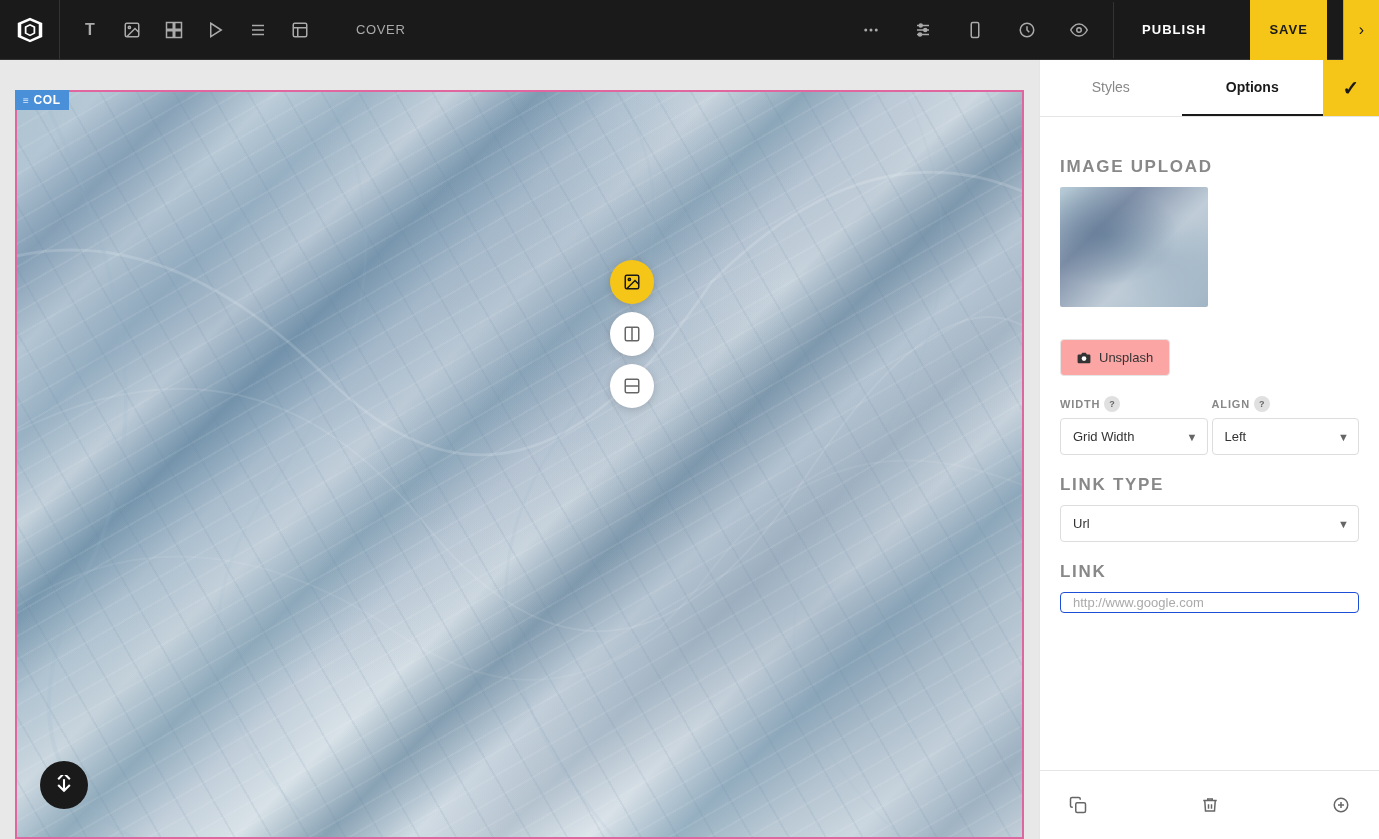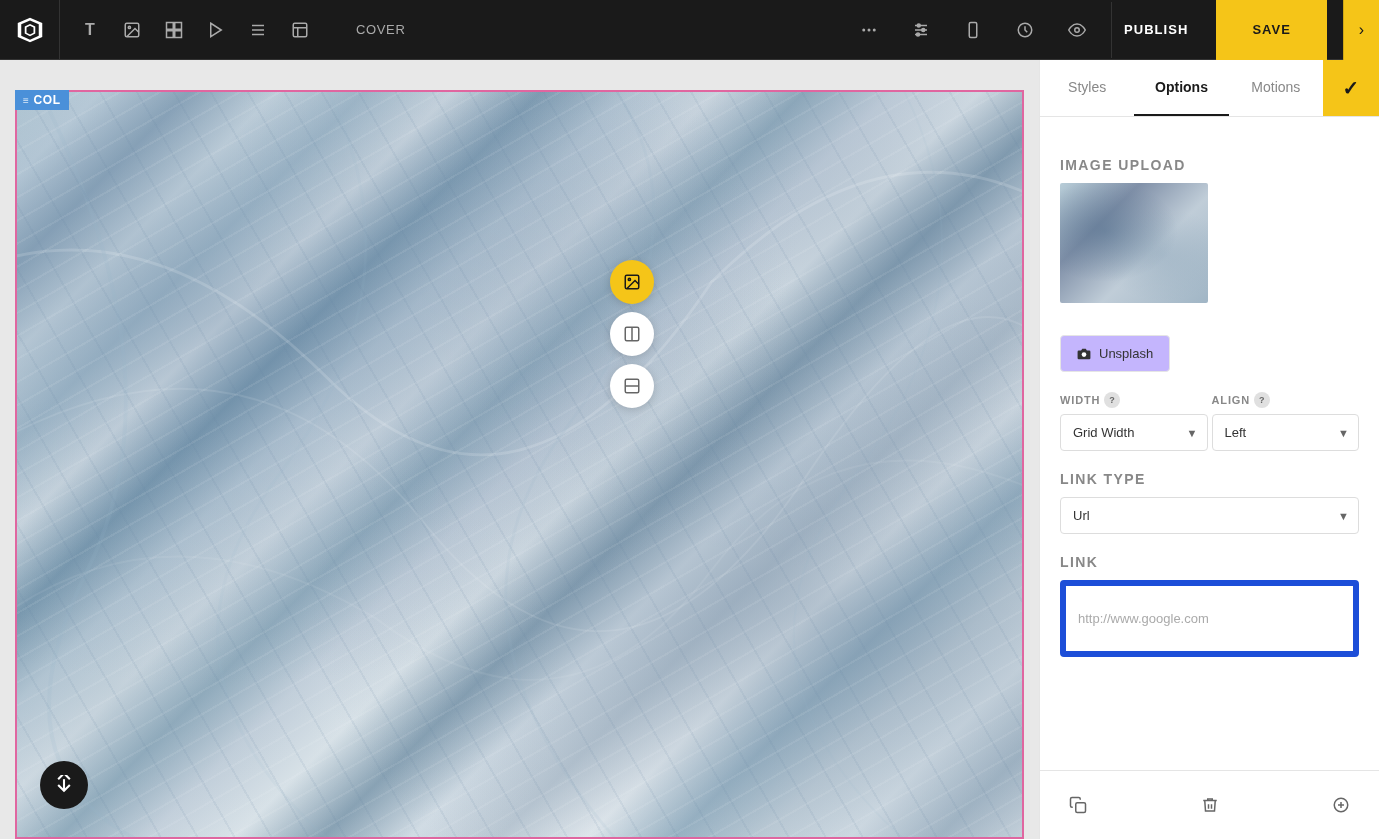--- a/index.html
+++ b/index.html
@@ -31,26 +31,26 @@
       color: #aaa; font-size: 13px; font-weight: 500; cursor: pointer; letter-spacing: 0.05em;
     }
     .toolbar-right {
       margin-left: auto; display: flex; align-items: center; gap: 16px; padding-right: 0;
     }
     .toolbar-right-icon {
       width: 36px; height: 36px; display: flex; align-items: center; justify-content: center;
       color: #aaa; cursor: pointer; font-size: 18px;
     }
     .toolbar-publish-btn {
-      padding: 0 12px; height: 56px; display: flex; align-items: center;
+      padding: 0 28px; height: 56px; display: flex; align-items: center;
       color: white; font-size: 13px; font-weight: 600; cursor: pointer;
       letter-spacing: 0.08em; border-left: 1px solid #333;
     }
     .toolbar-save-btn {
-      padding: 0 36px; height: 60px; display: flex; align-items: center;
+      padding: 0 19px; height: 60px; display: flex; align-items: center;
       background: #f5c518; color: #1a1a1a; font-size: 13px; font-weight: 700;
       cursor: pointer; letter-spacing: 0.08em;
     }
     .toolbar-arrow-btn {
       width: 36px; height: 60px; display: flex; align-items: center; justify-content: center;
       background: #f5c518; color: #1a1a1a; cursor: pointer; font-size: 16px;
       border-left: 1px solid rgba(0,0,0,0.15);
     }
 
     
@@ -164,39 +164,39 @@
       flex-shrink: 0; cursor: pointer; font-size: 20px; color: #1a1a1a; font-weight: 700;
     }
 
     
     .panel-content {
       flex: 1; overflow-y: auto; padding: 20px;
     }
 
     
     .section-label {
-      font-size: 14px; font-weight: 700; color: #888; letter-spacing: 0.1em;
+      font-size: 17px; font-weight: 700; color: #888; letter-spacing: 0.1em;
       text-transform: uppercase; margin-bottom: 10px;
     }
     .image-preview {
       width: 148px; height: 120px; object-fit: cover;
       background: linear-gradient(135deg, #c5d5e0 0%, #8fa8bc 40%, #dde5eb 70%, #95afc0 100%);
       border-radius: 2px; overflow: hidden; margin-bottom: 10px;
     }
     .image-preview-inner {
       width: 100%; height: 100%;
       background:
         radial-gradient(ellipse at 30% 40%, rgba(80,110,140,0.5) 0%, transparent 50%),
         radial-gradient(ellipse at 70% 60%, rgba(140,165,185,0.4) 0%, transparent 45%),
         linear-gradient(135deg, #b8cdd8 0%, #8090a8 30%, #c0cdd8 60%, #a0b5c5 100%);
     }
     .unsplash-btn {
       display: flex; align-items: center; gap: 8px;
       padding: 10px 16px; border: 1px solid #e5e5e5; border-radius: 4px;
-      cursor: pointer; font-size: 13px; color: #333; background: #c4b5fd;
+      cursor: pointer; font-size: 13px; color: #333; background: #fca5a5;
       width: fit-content;
       margin-top: 32px;
     }
 
     
     .form-row {
       display: flex; gap: 4px; margin-top: 20px;
     }
     .form-group {
       flex: 1; display: flex; flex-direction: column; gap: 6px;
@@ -220,21 +220,21 @@
     }
     .select-arrow {
       position: absolute; right: 10px; top: 50%; transform: translateY(-50%);
       pointer-events: none; color: #666; font-size: 11px;
     }
 
     .form-group-full {
       margin-top: 20px;
     }
     .form-input {
-      width: 100%; padding: 25px 12px; border: 6px solid #1d4ed8; border-radius: 4px;
+      width: 100%; padding: 2px 12px; border: 1px solid #1d4ed8; border-radius: 4px;
       font-size: 13px; color: #333; background: white; font-family: inherit;
       outline: none;
     }
     .form-input::placeholder { color: #aaa; }
 
     
     .panel-footer {
       display: flex; align-items: center; justify-content: space-between;
       padding: 16px 20px; border-top: 1px solid #e5e5e5; flex-shrink: 0;
     }
@@ -396,21 +396,20 @@
         <polyline points="19 7 12 0 5 7" style="transform:translateY(-2px)"></polyline>
       </svg>
     </div>
   </div>
 
   <div class="side-panel">
 
     <div class="panel-tabs">
       <div class="panel-tab">Styles</div>
       <div class="panel-tab active">Options</div>
-      <div class="panel-tab">Motions</div>
       <div class="panel-tab-check">✓</div>
     </div>
 
     <div class="panel-content">
 
       <div class="form-group-full">
         <div class="section-label">IMAGE UPLOAD</div>
         <div class="image-preview">
           <div class="image-preview-inner"></div>
         </div>

